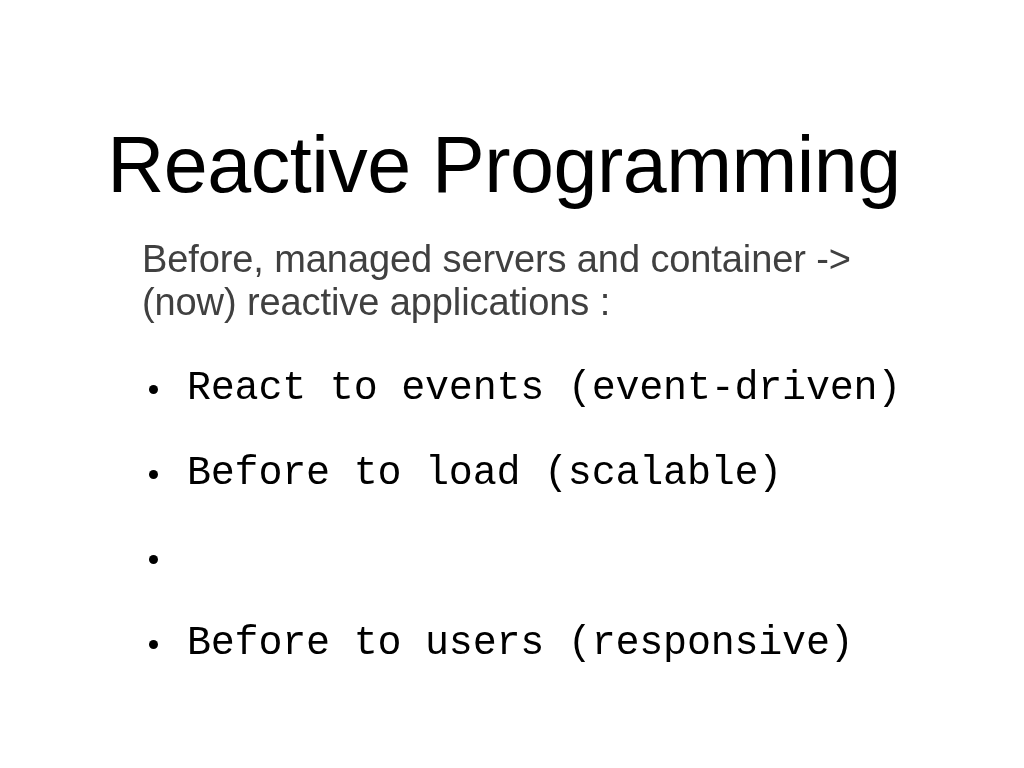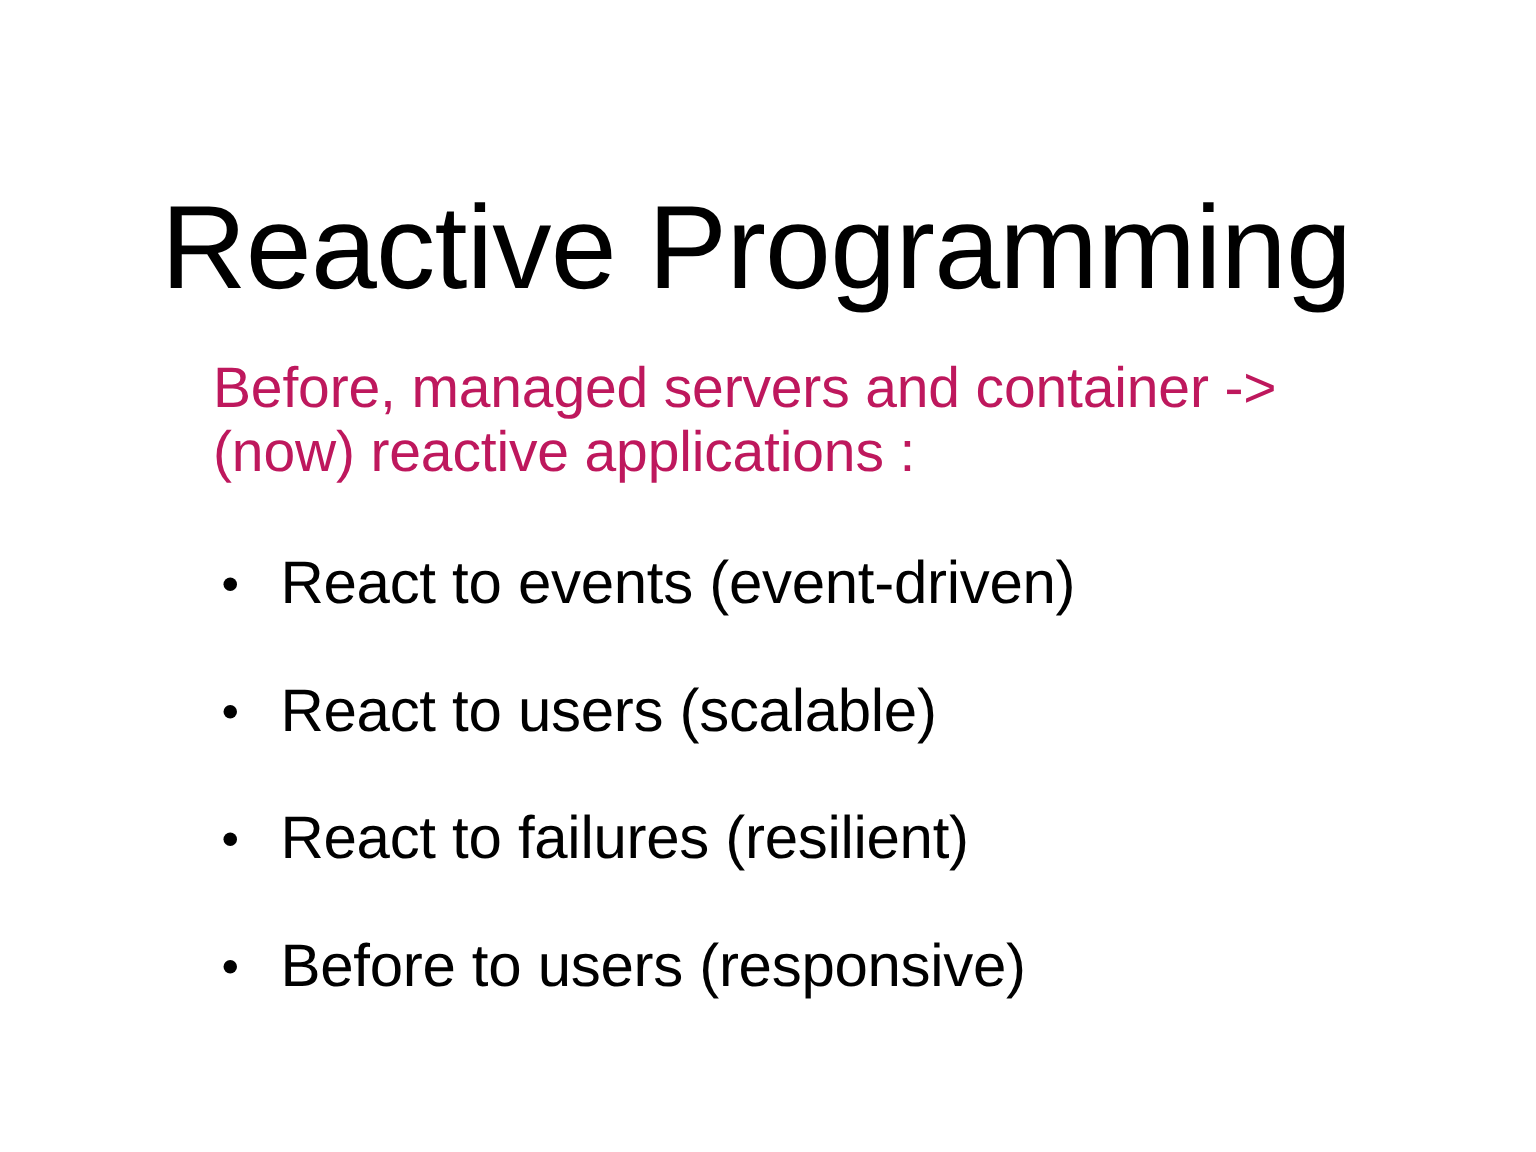--- a/index.html
+++ b/index.html
@@ -47,21 +47,21 @@
     position: absolute;
     left: 142px;
     top: 238px;
     width: 810px;
   }
 
   .intro-paragraph {
     font-size: 38px;
     font-weight: 400;
     line-height: 43px;
-    color: #be185d;
+    color: #404040;
     margin: 0 0 0 0;
     letter-spacing: -0.1px;
   }
 
   
   .bullet-list {
     list-style: none;
     margin: 0;
     padding: 0;
     position: absolute;
@@ -89,20 +89,21 @@
     width: 9px;
     height: 9px;
     border-radius: 50%;
     background: #000000;
     display: block;
   }
 
   .bullet-text {
     display: inline-block;
     vertical-align: top;
+    font-family: Liberation Mono, monospace;
   }
 </style>
 </head>
 <body>
 
 <div class="slide">
 
   <h1 class="slide-title">Reactive Programming</h1>
 
   <div class="body-block">
@@ -111,26 +112,25 @@
 
   <ul class="bullet-list">
 
     <li class="bullet-item">
       <span class="bullet-dot"></span>
       <span class="bullet-text">React to events (event-driven)</span>
     </li>
 
     <li class="bullet-item">
       <span class="bullet-dot"></span>
-      <span class="bullet-text">React to users (scalable)</span>
+      <span class="bullet-text">Before to load (scalable)</span>
     </li>
 
     <li class="bullet-item">
       <span class="bullet-dot"></span>
-      <span class="bullet-text">React to failures (resilient)</span>
     </li>
 
     <li class="bullet-item">
       <span class="bullet-dot"></span>
       <span class="bullet-text">Before to users (responsive)</span>
     </li>
 
   </ul>
 
 </div>

